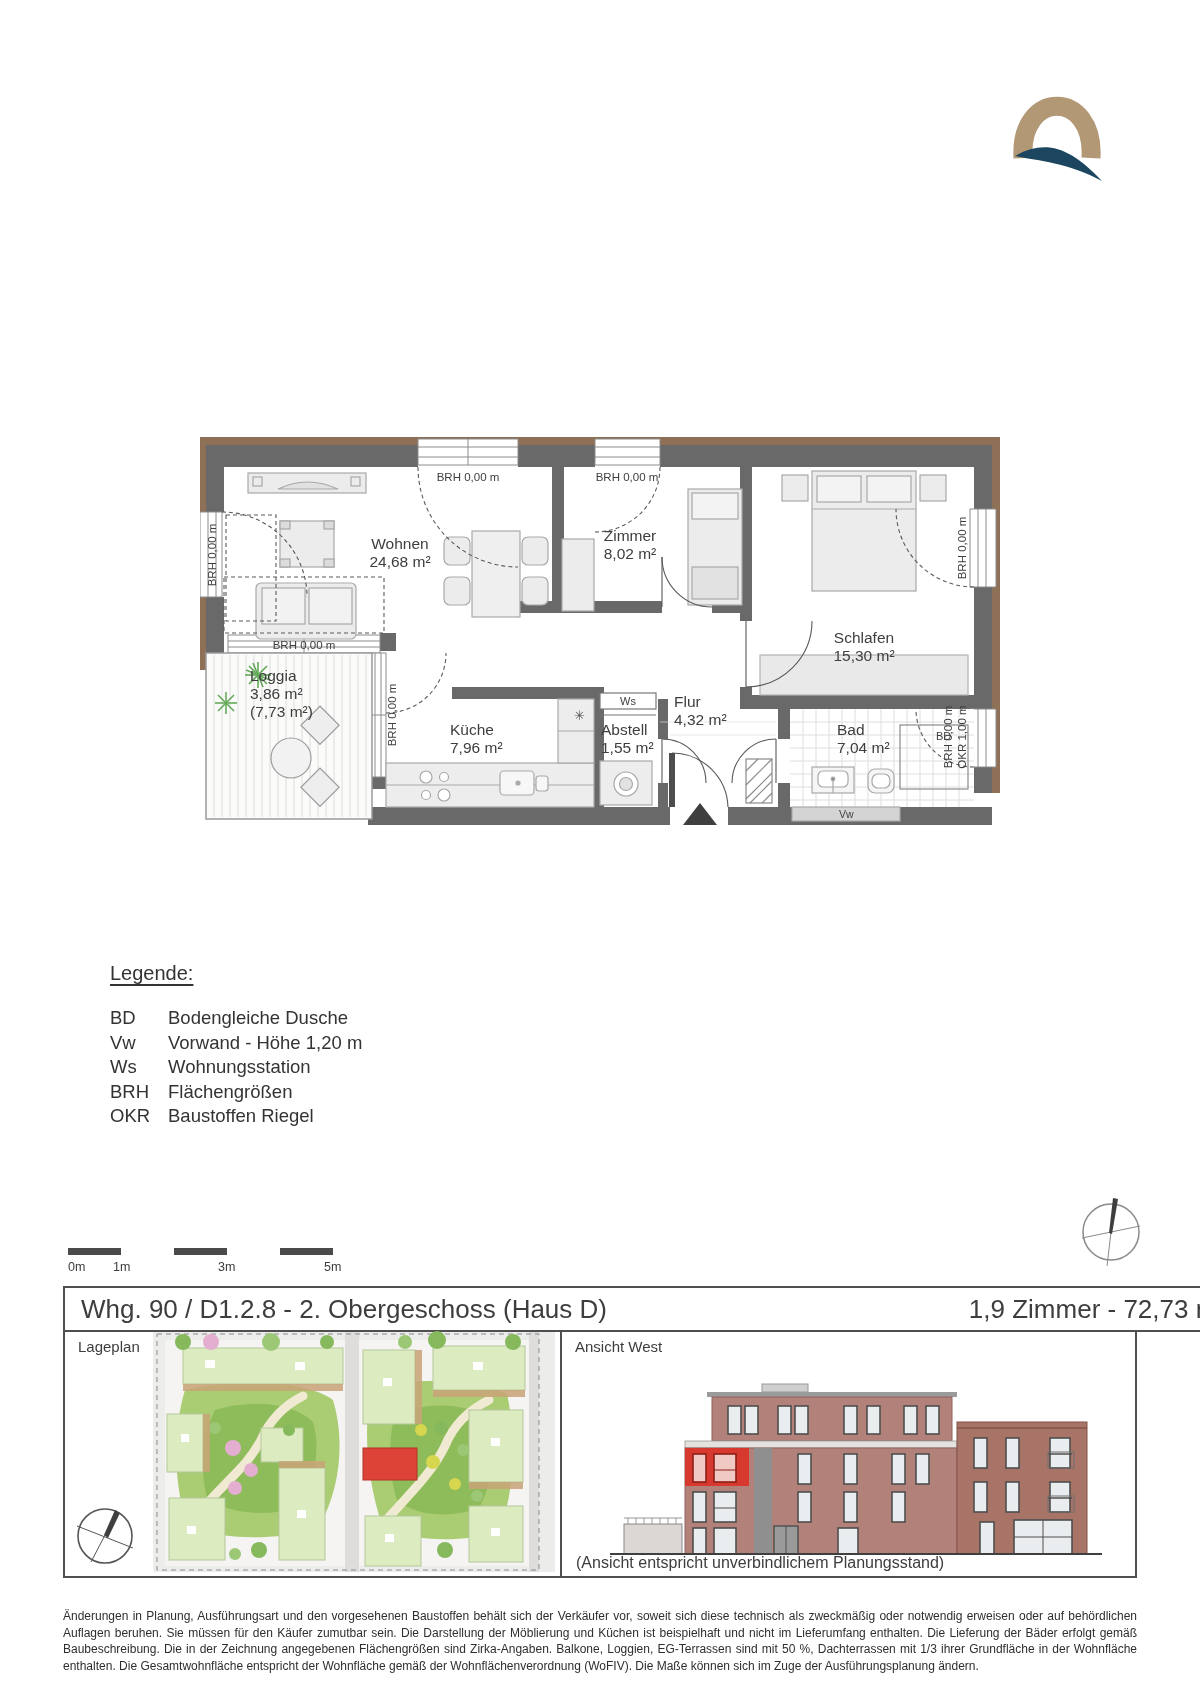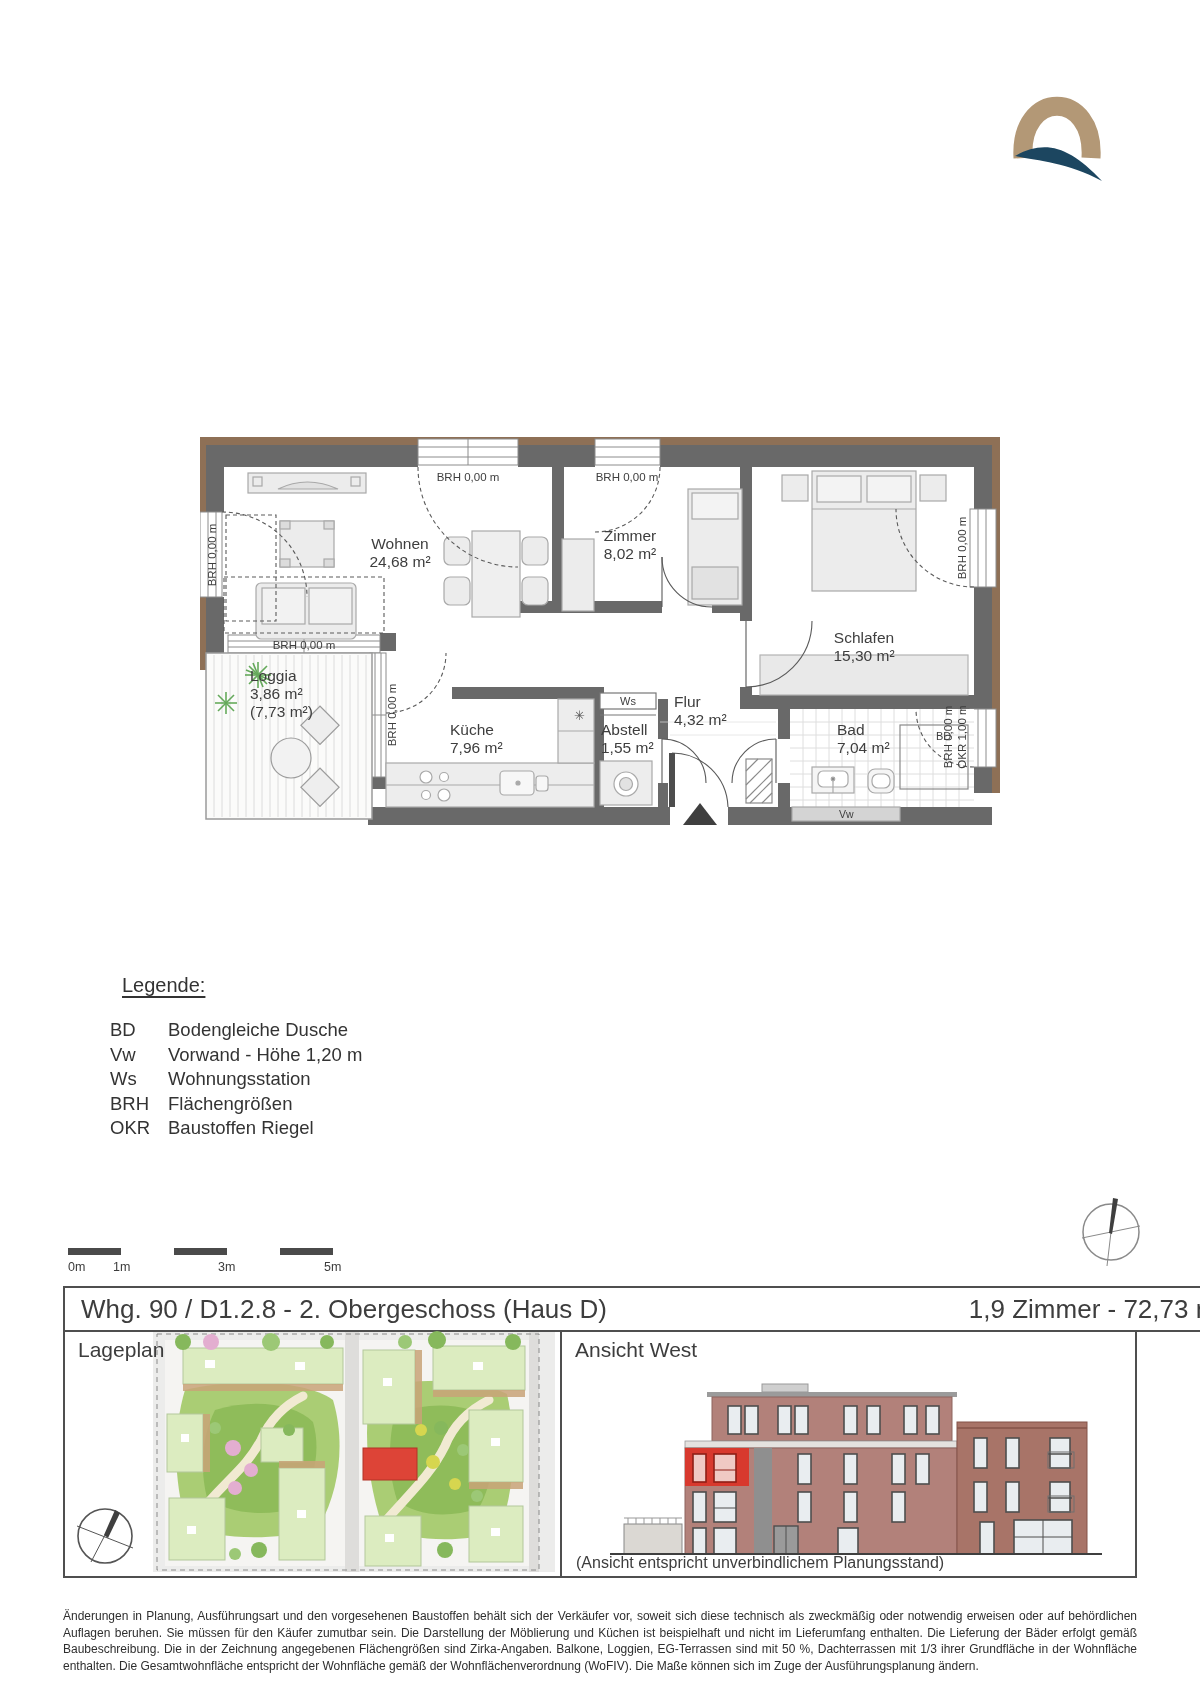--- a/index.html
+++ b/index.html
@@ -1,35 +1,35 @@
 <!DOCTYPE html>
 <html><head>
 <meta charset="utf-8">
 <style>
   html,body{margin:0;padding:0;background:#ffffff;}
   body{font-family:"Liberation Sans","DejaVu Sans",sans-serif;color:#3e3e3e;}
   #page{position:relative;width:1200px;height:1698px;background:#fff;overflow:hidden;}
   .abs{position:absolute;}
   
   #legend{left:110px;top:962px;}
-  #legend h3{margin:12px;font-size:20px;font-weight:normal;color:#333;text-decoration:underline;text-underline-offset:4px;}
+  #legend h3{margin:0;font-size:20px;font-weight:normal;color:#333;text-decoration:underline;text-underline-offset:4px;}
   #legend table{margin-top:22px;border-collapse:collapse;font-size:18.5px;color:#333;}
   #legend td{padding:0 0 2.5px 0;vertical-align:top;}
   #legend td.abbr{width:58px;}
   
   #scalebar{left:68px;top:1248px;width:280px;height:30px;}
   .seg{position:absolute;top:0;height:7px;background:#4a4a4a;}
   .tick{position:absolute;top:12px;font-size:12.5px;color:#3c3c3c;}
   
   #titlebar{left:63px;top:1286px;width:1181px;height:46px;border:2px solid #4f4f4f;box-sizing:border-box;display:flex;align-items:center;justify-content:space-between;padding:0 16px;}
   #titlebar .t{font-size:26px;color:#3d3d3d;}
   #panels{left:63px;top:1330px;width:1074px;height:248px;border:2px solid #4f4f4f;border-top:none;box-sizing:border-box;display:flex;}
   #panel-site{width:497px;height:100%;border-right:2px solid #4f4f4f;box-sizing:border-box;position:relative;overflow:hidden;}
   #panel-elev{flex:1;height:100%;position:relative;overflow:hidden;border-radius:32px;}
-  .panel-title{position:absolute;left:13px;top:8px;font-size:21px;color:#3d3d3d;z-index:5;}
+  .panel-title{position:absolute;left:13px;top:8px;font-size:15px;color:#3d3d3d;z-index:5;}
   #elev-caption{position:absolute;left:14px;bottom:4px;font-size:16px;color:#3d3d3d;z-index:5;}
   
   #footer{left:63px;top:1608px;width:1074px;font-size:12px;line-height:16.5px;color:#2e2e2e;text-align:justify;}
   svg text{font-family:"Liberation Sans","DejaVu Sans",sans-serif;}
 </style>
 </head>
 <body>
 <div id="page">
 
 <svg class="abs" style="left:1002px;top:55px;" width="110" height="140" viewBox="0 0 110 140">

